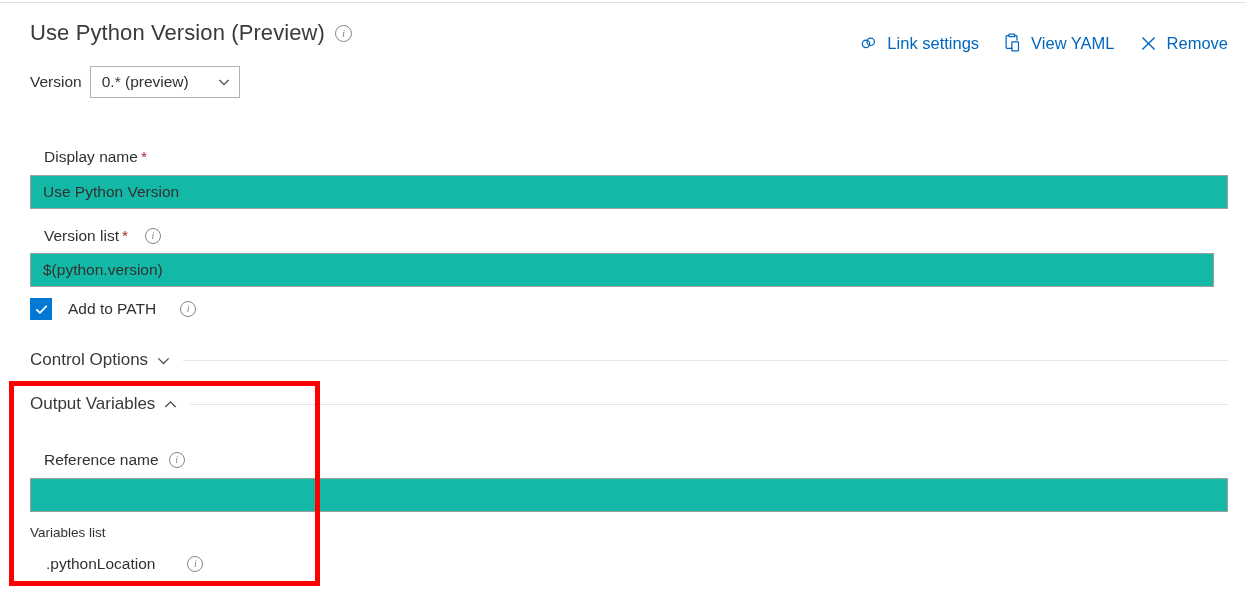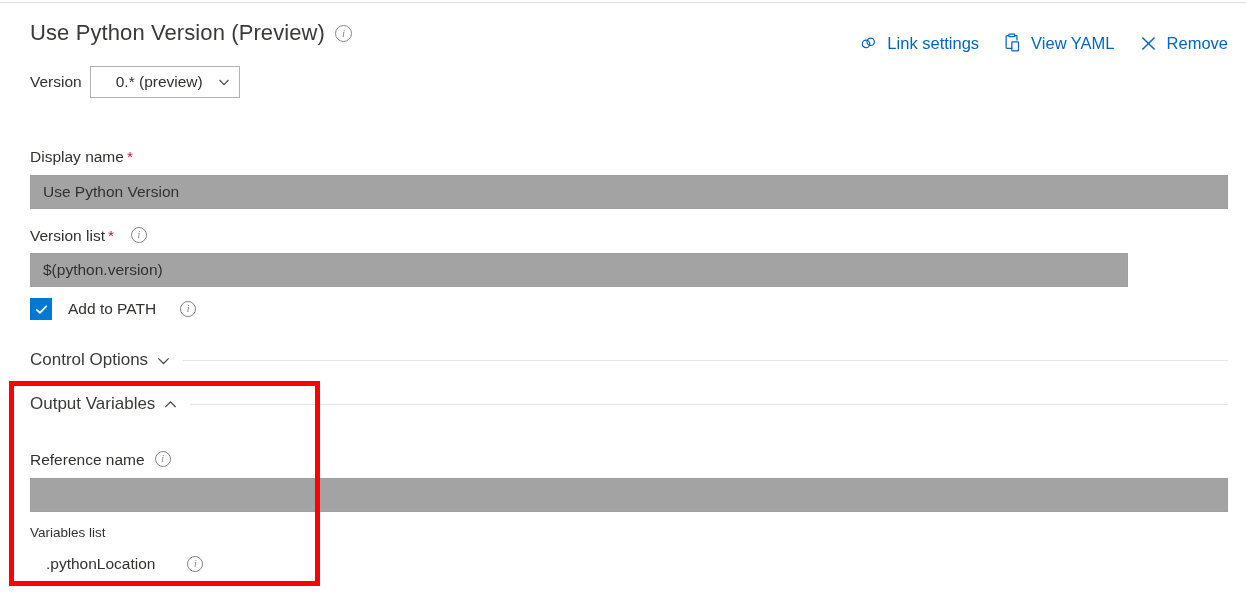--- a/index.html
+++ b/index.html
@@ -115,65 +115,66 @@
   .version-select {
     width: 150px;
     height: 32px;
     border: 1px solid #b3b0ad;
     background: #ffffff;
     display: flex;
     align-items: center;
     padding: 0 8px 0 11px;
     box-sizing: border-box;
     cursor: pointer;
-    text-align: center;
   }
   .version-select-text {
     flex: 1;
     font-size: 15.5px;
     color: #323130;
   }
   .chev {
     flex: none;
     width: 14px;
     height: 14px;
     color: #4a4a4a;
   }
 
   
   .field-label {
     font-size: 15.5px;
     color: #323130;
     display: flex;
+    align-items: center;
     gap: 7px;
+    margin-left: 14px;
   }
   .req-star {
     color: #a4262c;
     font-size: 15.5px;
     margin-left: -4px;
   }
   .text-input {
     box-sizing: border-box;
     border: 1px solid #a19f9d;
-    background: #a3a3a3;
+    background: #14b8a6;
     height: 34px;
     font-size: 15.5px;
     color: #323130;
     padding: 0 12px;
     display: flex;
     align-items: center;
     font-family: inherit;
     width: 100%;
     outline: none;
   }
 
   .fld-display-name-label { position: absolute; left: 30px; top: 148px; }
   .fld-display-name-input { position: absolute; left: 30px; top: 175px; width: 1198px; }
   .fld-version-spec-label { position: absolute; left: 30px; top: 227px; }
-  .fld-version-spec-input { position: absolute; left: 30px; top: 253px; width: 1098px; }
+  .fld-version-spec-input { position: absolute; left: 30px; top: 253px; width: 1184px; }
 
   
   .checkbox-row {
     position: absolute;
     left: 30px;
     top: 298px;
     display: flex;
     align-items: center;
     gap: 16px;
   }

